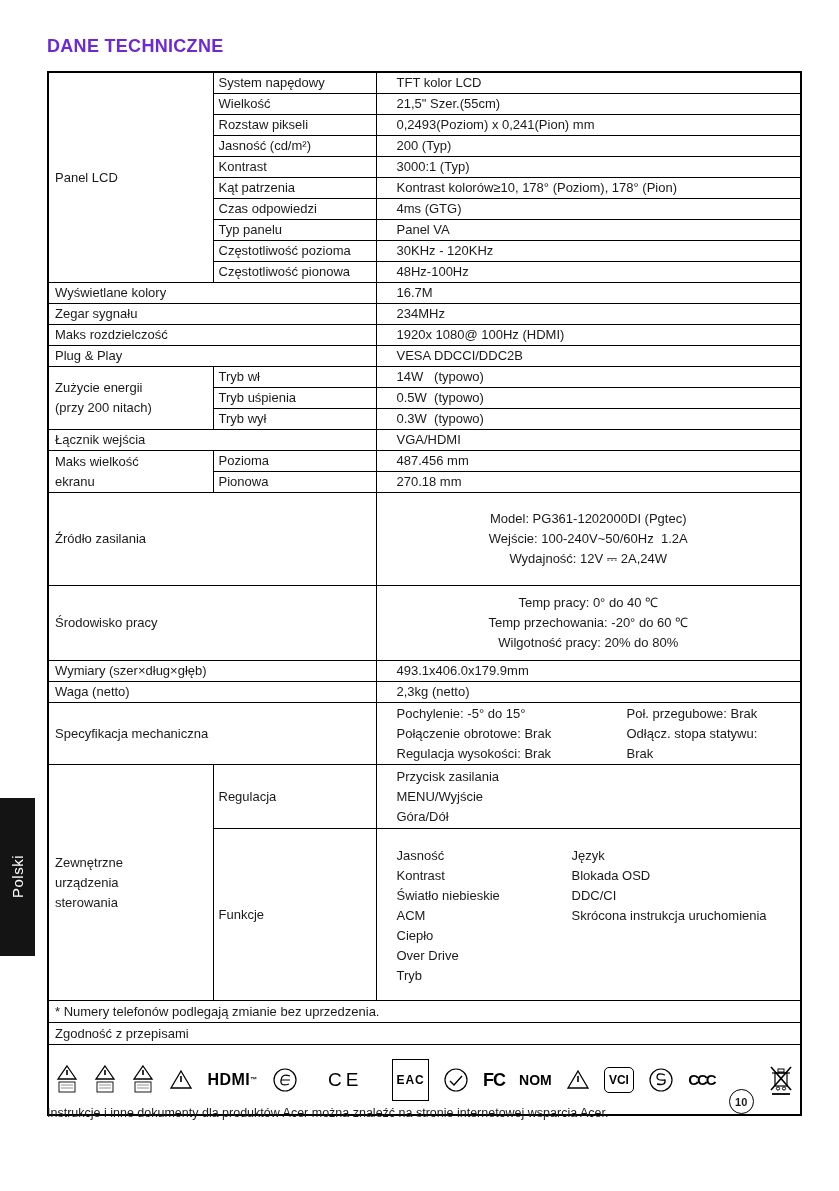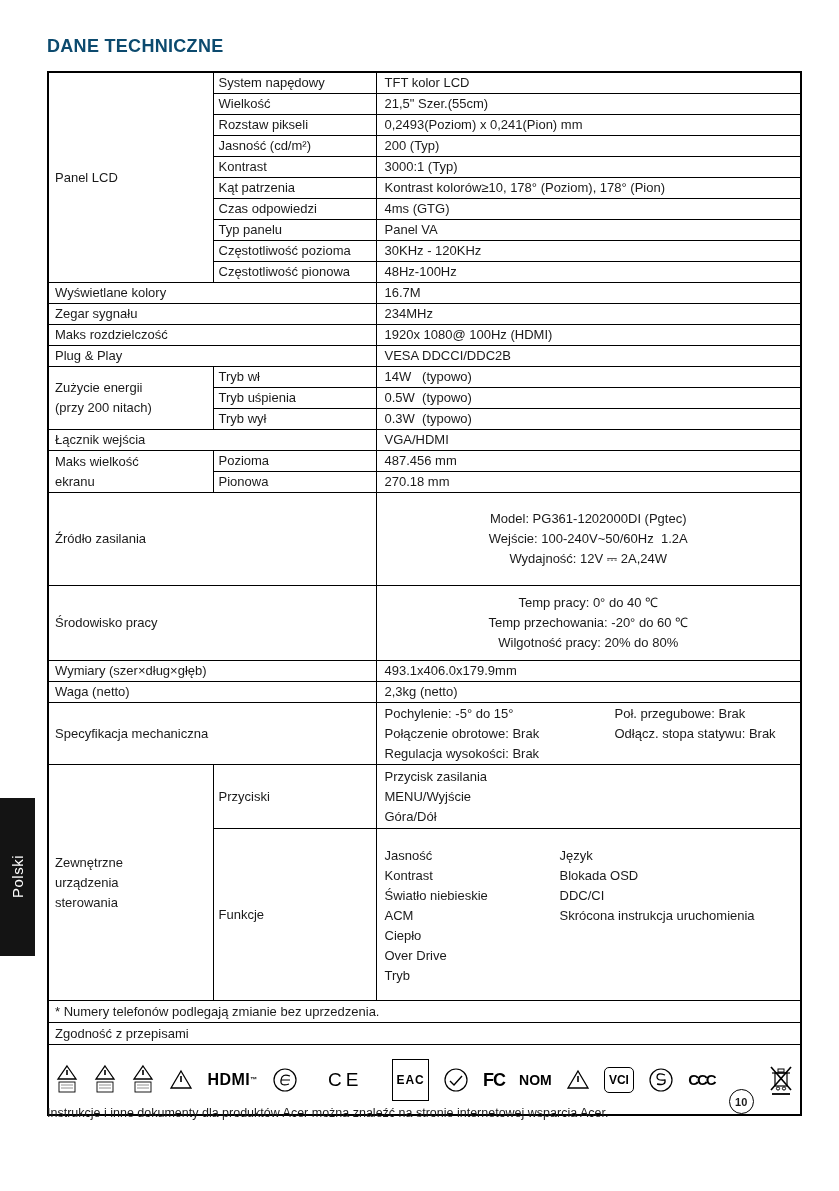--- a/index.html
+++ b/index.html
@@ -1,27 +1,27 @@
 <!DOCTYPE html>
 <html><head>
 <meta charset="utf-8">
 <style>
   html,body{margin:0;padding:0;background:#ffffff;}
   .page{position:relative;width:839px;height:1191px;background:#fff;
         font-family:"Liberation Sans",sans-serif;color:#1a1a1a;overflow:hidden;}
   .title{position:absolute;left:47px;top:36px;font-size:18px;font-weight:bold;
-         letter-spacing:.3px;color:#0c4a6e;}
+         letter-spacing:.3px;color:#6d28d9;}
   .spec-table{position:absolute;left:47px;top:71px;width:753px;
               border-collapse:collapse;table-layout:fixed;
               border:2px solid #000;}
   .spec-table td{border:1px solid #000;font-size:13px;color:#1a1a1a;
                  padding:0 6px;vertical-align:middle;overflow:hidden;
                  line-height:20px;}
   td.sub{padding:0 5px;}
-  td.val{padding:0 8px;}
+  td.val{padding:0 20px;}
   .pre{white-space:pre-wrap;}
   .va-top{vertical-align:top;padding-top:3px;}
   .lh22{line-height:22px;text-align:center;}
   .two-col{display:flex;align-items:flex-start;}
   .col-l{width:230px;flex:0 0 230px;}
   .col-l2{width:175px;flex:0 0 175px;}
   tr.h21{height:21px;} tr.h22{height:22px;} tr.h46{height:36px;}
   tr.h62{height:62px;} tr.h64{height:64px;} tr.h75{height:75px;}
   tr.h93{height:93px;} tr.h172{height:172px;}
   
@@ -185,21 +185,21 @@
             <div class="pre">Poł. przegubowe: Brak
 Odłącz. stopa statywu: Brak</div>
           </div>
         </td>
       </tr>
 
       <tr class="h64">
         <td rowspan="2" class="pre">Zewnętrzne
 urządzenia
 sterowania</td>
-        <td class="sub">Przyciski</td>
+        <td class="sub">Regulacja</td>
         <td class="val pre va-top">Przycisk zasilania
 MENU/Wyjście
 Góra/Dół</td>
       </tr>
       <tr class="h172">
         <td class="sub">Funkcje</td>
         <td class="val va-top">
           <div class="two-col" style="padding-top:3px;">
             <div class="pre col-l2">Jasność
 Kontrast

